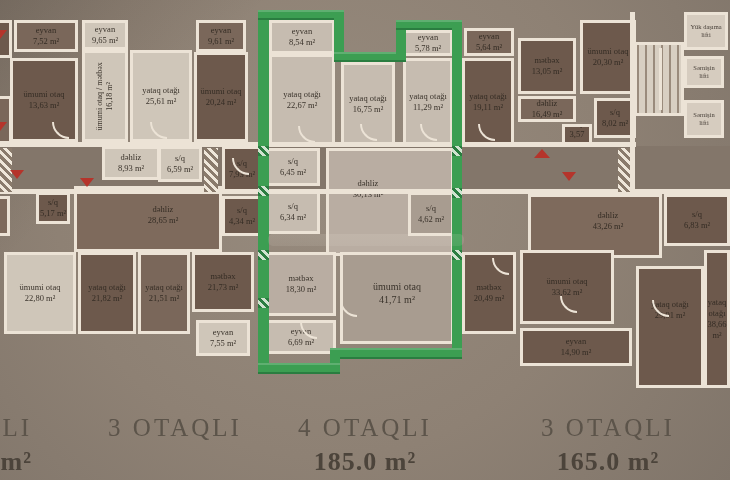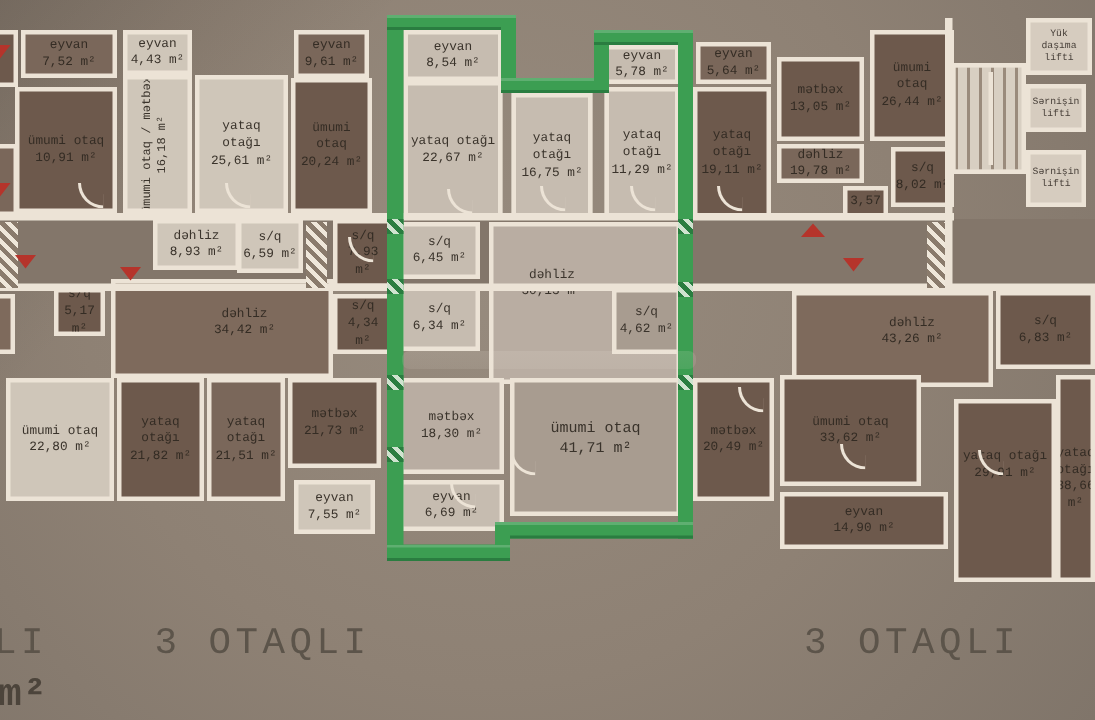--- a/index.html
+++ b/index.html
@@ -2,21 +2,21 @@
 <html style="--green: #3c9e52; --green-dark: #2a7d40; --red: #b5342b; --wall: #ece3d6; --ink: #3a332b; --title-ink: #5c544a; --bg: #8d8074;"><head>
 <meta charset="utf-8">
 <style>
   :root{
     --green:#3c9e52; --green-dark:#2a7d40; --red:#b5342b;
     --wall:#ece3d6; --ink:#3a332b; --title-ink:#5c544a; --bg:#8d8074;
   }
   html,body{margin:0;padding:0;background:#6f655b;}
   .stage{
     position:relative;width:730px;height:480px;overflow:hidden;
-    font-family:Liberation Mono, monospace;
+    font-family:Liberation Serif, serif;
     background:
       linear-gradient(135deg, rgba(60,52,45,.25) 0%, rgba(60,52,45,0) 22%),
       radial-gradient(circle at 45% 38%, #978b7e 0%, #8e8174 55%, #80756a 100%);
   }
   .corridor{position:absolute;left:0;top:146px;width:730px;height:48px;background:#83766a;z-index:1;}
   .room{position:absolute;box-sizing:border-box;border:3px solid var(--wall);
         display:flex;align-items:center;justify-content:center;overflow:hidden;z-index:10;}
   .lbl{text-align:center;font-size:8.5px;line-height:1.3;color:var(--ink);}
   .rn{display:block}.ra{display:block}
   .rot .lbl{transform:rotate(-90deg);white-space:nowrap;font-size:8px}
@@ -61,27 +61,27 @@
 
   <div class="room d2" style="left:14px;top:20px;width:64px;height:32px">
       <div class="lbl">
         <span class="rn">eyvan</span>
         <span class="ra">7,52 m²</span>
       </div>
     </div>
   <div class="room d" style="left:10px;top:58px;width:68px;height:84px">
       <div class="lbl">
         <span class="rn">ümumi otaq</span>
-        <span class="ra">10,91 m²</span>
+        <span class="ra">13,63 m²</span>
       </div>
     </div>
   <div class="room l" style="left:82px;top:20px;width:46px;height:30px">
       <div class="lbl sm">
         <span class="rn">eyvan</span>
-        <span class="ra">4,43 m²</span>
+        <span class="ra">9,65 m²</span>
       </div>
     </div>
   <div class="room l rot" style="left:82px;top:50px;width:46px;height:92px">
       <div class="lbl">
         <span class="rn">ümumi otaq / mətbəx</span>
         <span class="ra">16,18 m²</span>
       </div>
     </div>
   <div class="room l" style="left:130px;top:50px;width:62px;height:92px">
       <div class="lbl">
@@ -148,27 +148,27 @@
     </div>
   <div class="room d" style="left:518px;top:38px;width:58px;height:56px">
       <div class="lbl">
         <span class="rn">mətbəx</span>
         <span class="ra">13,05 m²</span>
       </div>
     </div>
   <div class="room d" style="left:580px;top:20px;width:56px;height:74px">
       <div class="lbl">
         <span class="rn">ümumi otaq</span>
-        <span class="ra">26,44 m²</span>
+        <span class="ra">20,30 m²</span>
       </div>
     </div>
   <div class="room d2" style="left:518px;top:96px;width:58px;height:26px">
       <div class="lbl xs">
         <span class="rn">dəhliz</span>
-        <span class="ra">19,78 m²</span>
+        <span class="ra">16,49 m²</span>
       </div>
     </div>
   <div class="room d" style="left:594px;top:98px;width:42px;height:40px">
       <div class="lbl sm">
         <span class="rn">s/q</span>
         <span class="ra">8,02 m²</span>
       </div>
     </div>
   <div class="room d" style="left:562px;top:124px;width:30px;height:22px">
       <div class="lbl xs">
@@ -216,21 +216,21 @@
     </div>
   <div class="room d" style="left:36px;top:192px;width:34px;height:32px">
       <div class="lbl xs">
         <span class="rn">s/q</span>
         <span class="ra">5,17 m²</span>
       </div>
     </div>
   <div class="room m" style="left:74px;top:186px;width:148px;height:66px">
       <div class="lbl" style="margin-left:30px;margin-bottom:8px">
         <span class="rn">dəhliz</span>
-        <span class="ra">34,42 m²</span>
+        <span class="ra">28,65 m²</span>
       </div>
     </div>
 
   <div class="room l2" style="left:266px;top:148px;width:54px;height:38px">
       <div class="lbl sm">
         <span class="rn">s/q</span>
         <span class="ra">6,45 m²</span>
       </div>
     </div>
   <div class="room l2" style="left:266px;top:190px;width:54px;height:44px">
@@ -394,17 +394,22 @@
 
   <div class="wm"></div>
 
   <div class="sum" style="right:698px;top:414px;text-align:right;white-space:nowrap">
     <div class="sum1">QLI</div>
     <div class="sum2">m²</div>
   </div>
   <div class="sum ctr" style="left:75px;top:414px;width:200px">
     <div class="sum1">3 OTAQLI</div>
   </div>
+  <div class="sum ctr" style="left:265px;top:414px;width:200px">
+    <div class="sum1">4 OTAQLI</div>
+    <div class="sum2">185.0 m²</div>
+  </div>
   <div class="sum ctr" style="left:508px;top:414px;width:200px">
     <div class="sum1">3 OTAQLI</div>
+    <div class="sum2">165.0 m²</div>
   </div>
 
 </div>
 
 </body></html>

